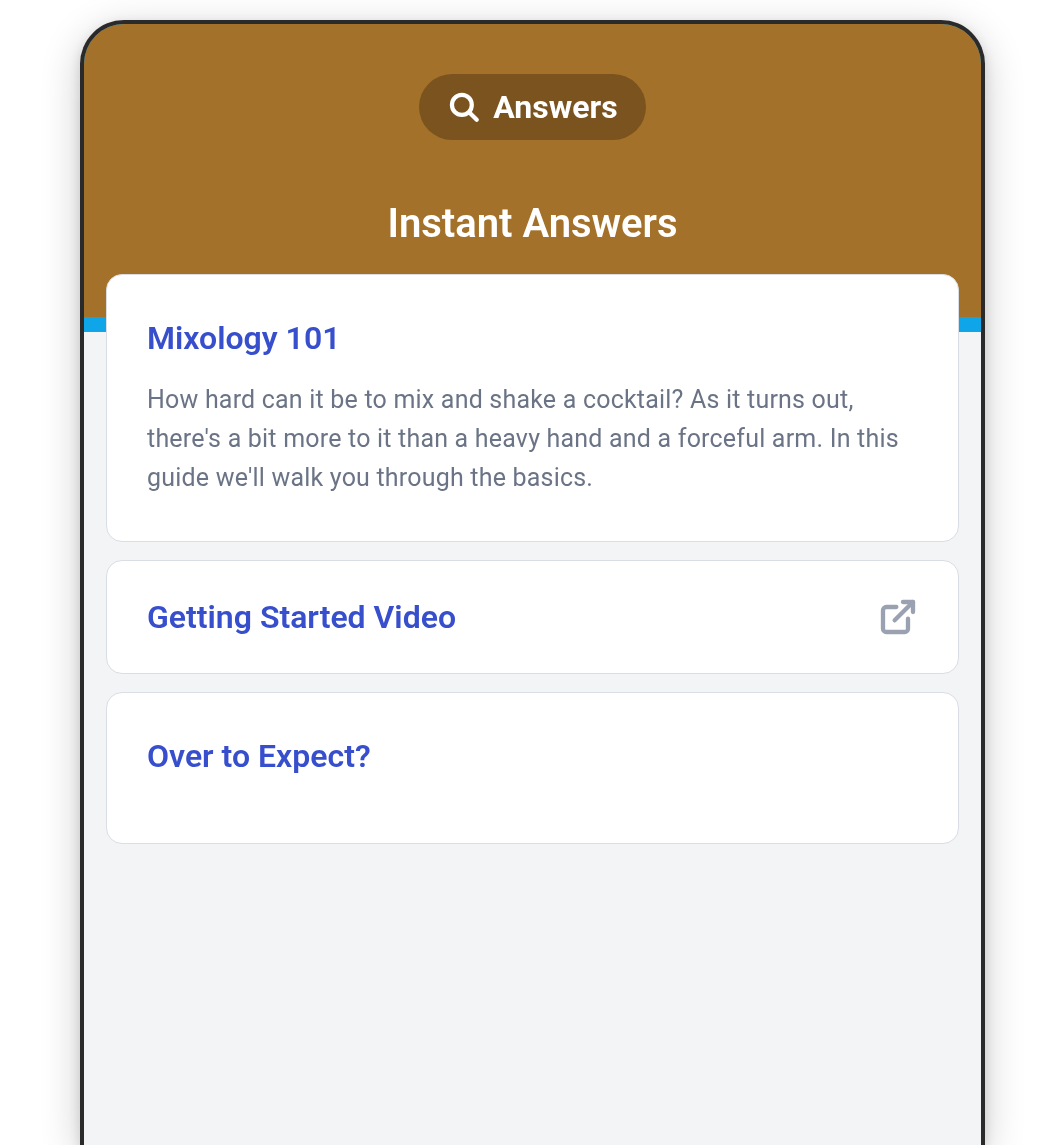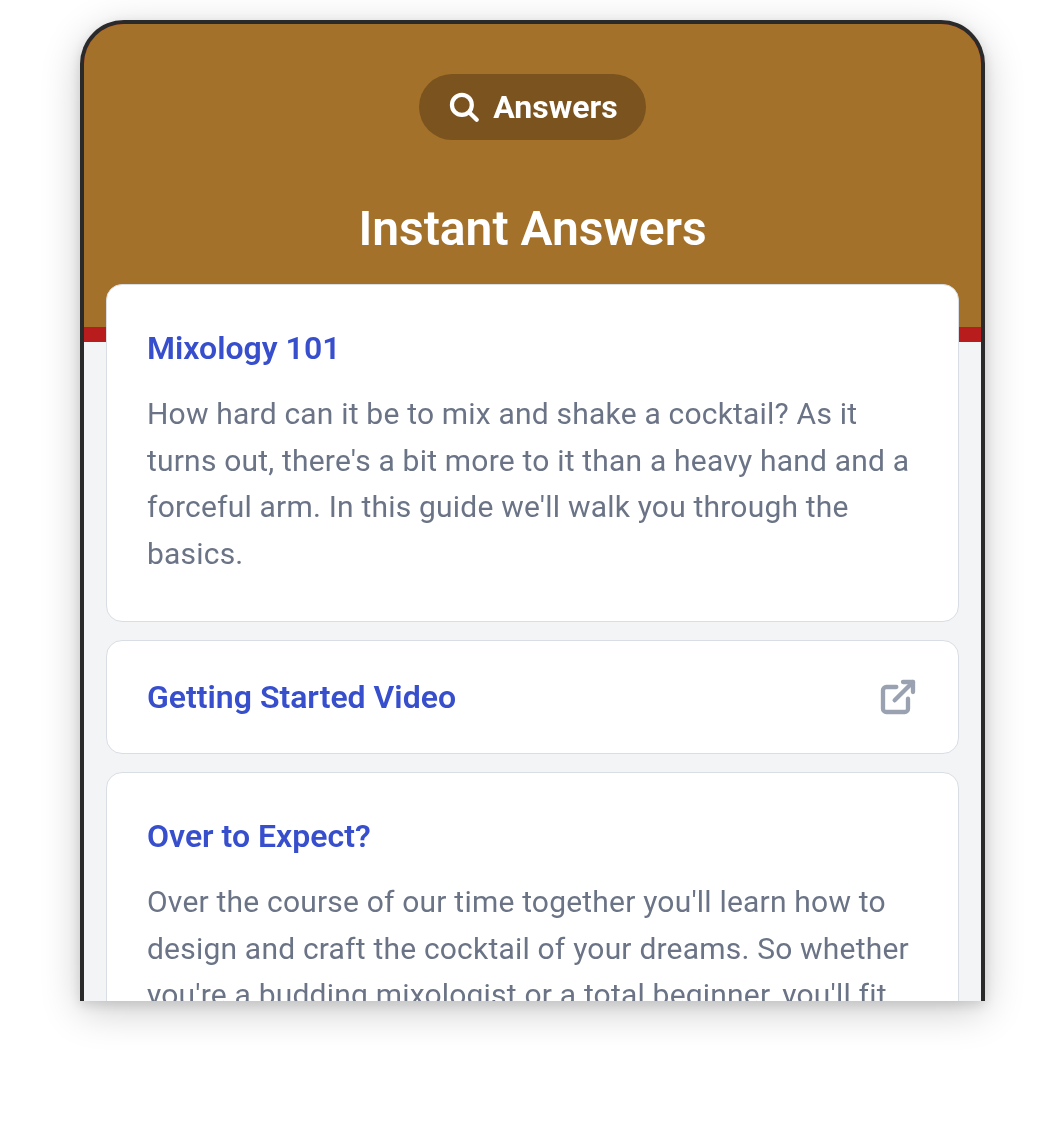--- a/index.html
+++ b/index.html
@@ -9,22 +9,22 @@
     width: 1052px;
     height: 1145px;
     overflow: hidden;
     position: relative;
   }
   .device-frame {
     position: absolute;
     top: 20px;
     left: 80px;
     width: 905px;
-    height: 981px;
-    background: #b91c1c;
+    height: 1125px;
+    background: #0ea5e9;
     border-radius: 44px 44px 0 0;
     border: 4px solid #2a2a2a;
     border-bottom: none;
     box-shadow: 0 10px 40px rgba(0,0,0,0.20), 0 4px 12px rgba(0,0,0,0.12);
     overflow: hidden;
   }
   .header {
     background: #a4712a;
     padding-top: 50px;
     padding-bottom: 70px;
@@ -53,21 +53,21 @@
   }
   .tab .icon {
     width: 34px;
     height: 34px;
     display: inline-flex;
     align-items: center;
     justify-content: center;
   }
   .section-title {
     color: #ffffff;
-    font-size: 48px;
+    font-size: 40px;
     font-weight: 600;
     margin-top: 60px;
   }
   .content {
     position: relative;
     margin-top: -55px;
     padding: 12px 22px 0 22px;
     background: transparent;
   }
   .bg-gray {
@@ -89,21 +89,21 @@
     margin-bottom: 18px;
   }
   .card-title {
     color: #374fcc;
     font-size: 32px;
     font-weight: 600;
     margin-bottom: 24px;
   }
   .card-text {
     color: #6b7486;
-    font-size: 30px;
+    font-size: 25px;
     line-height: 1.55;
     letter-spacing: 0.2px;
   }
   .card-row {
     display: flex;
     align-items: center;
     justify-content: space-between;
   }
   .card-row .card-title {
     margin-bottom: 0;
@@ -154,18 +154,17 @@
             <path d="M18 13v6a2 2 0 0 1-2 2H5a2 2 0 0 1-2-2V8a2 2 0 0 1 2-2h6"></path>
             <polyline points="15 3 21 3 21 9"></polyline>
             <line x1="10" y1="14" x2="21" y2="3"></line>
           </svg>
         </span>
       </div>
     </div>
 
     <div class="card">
       <div class="card-title">Over to Expect?</div>
-      <div class="card-text">Over the course of our time together you'll learn how to design and craft the cocktail of your dreams. So whether you're a budding mixologist or a total beginner, you'll fit</div>
     </div>
 
   </div>
 
 </div>
 
 </body></html>

